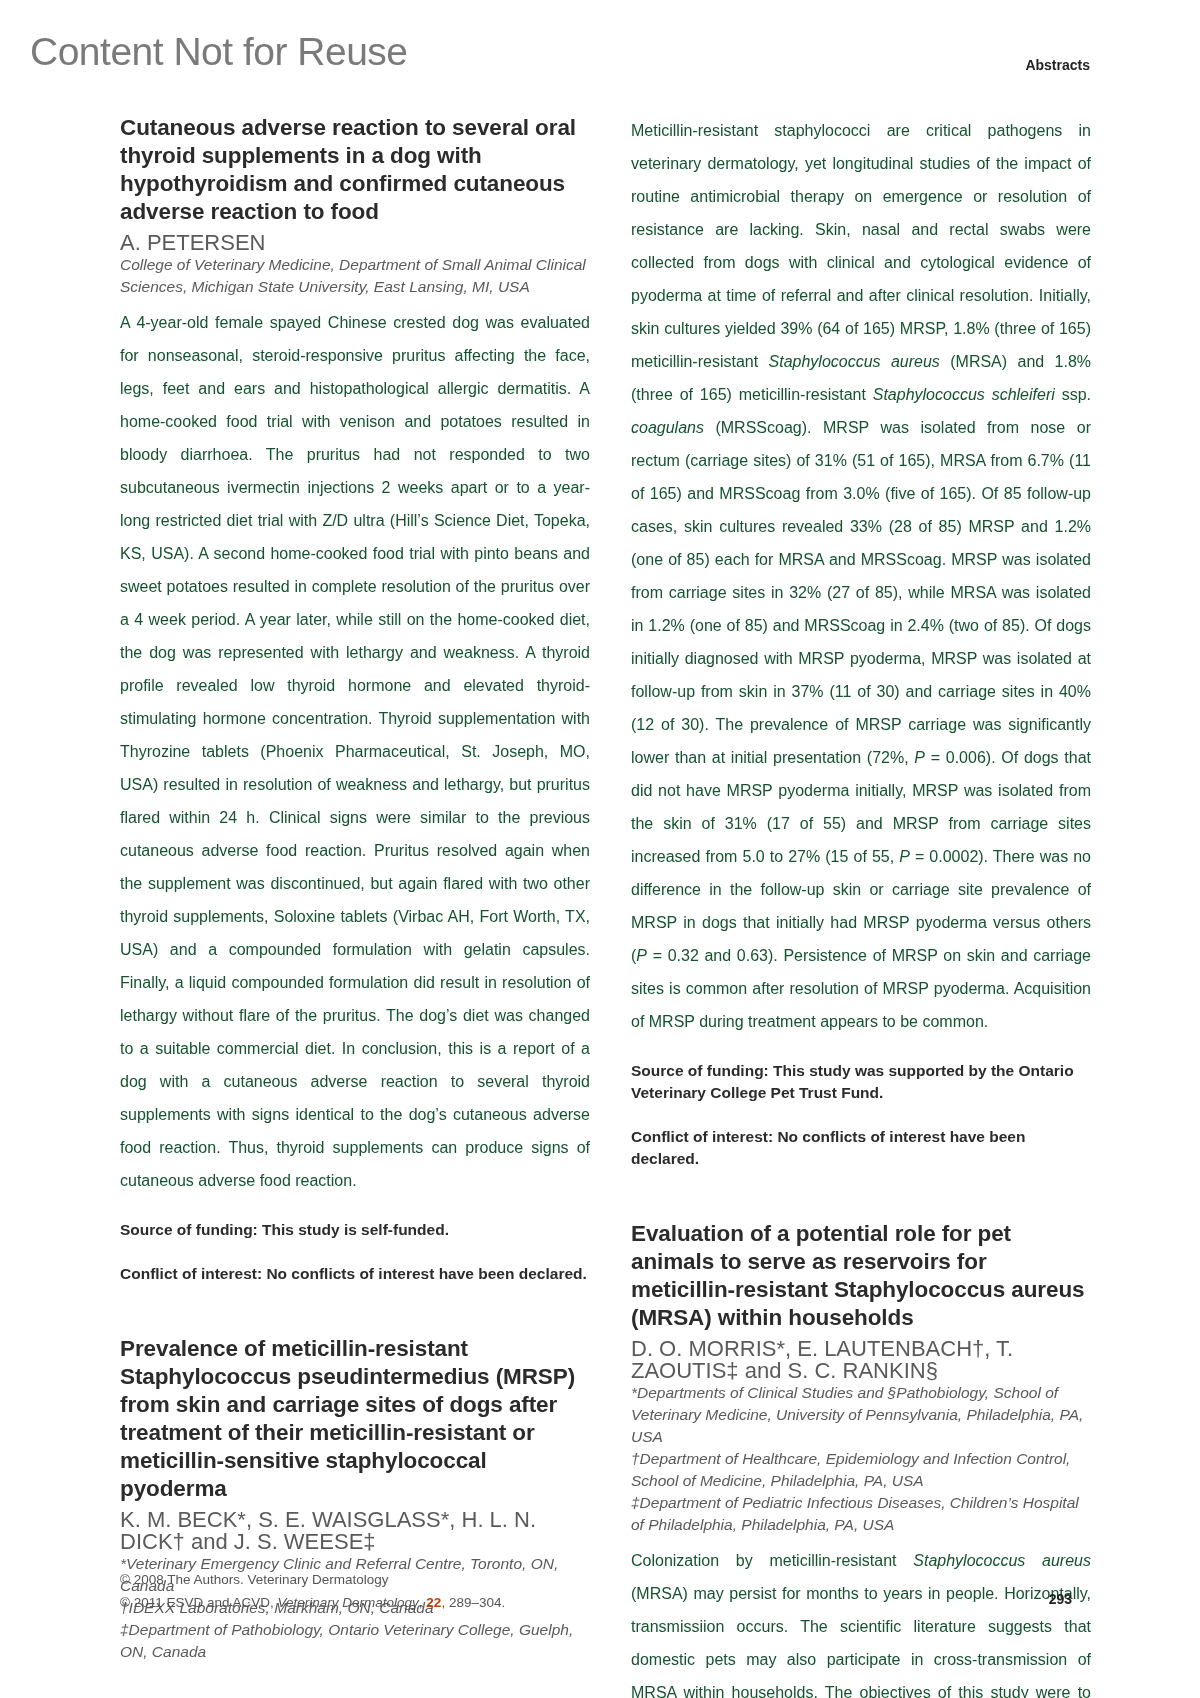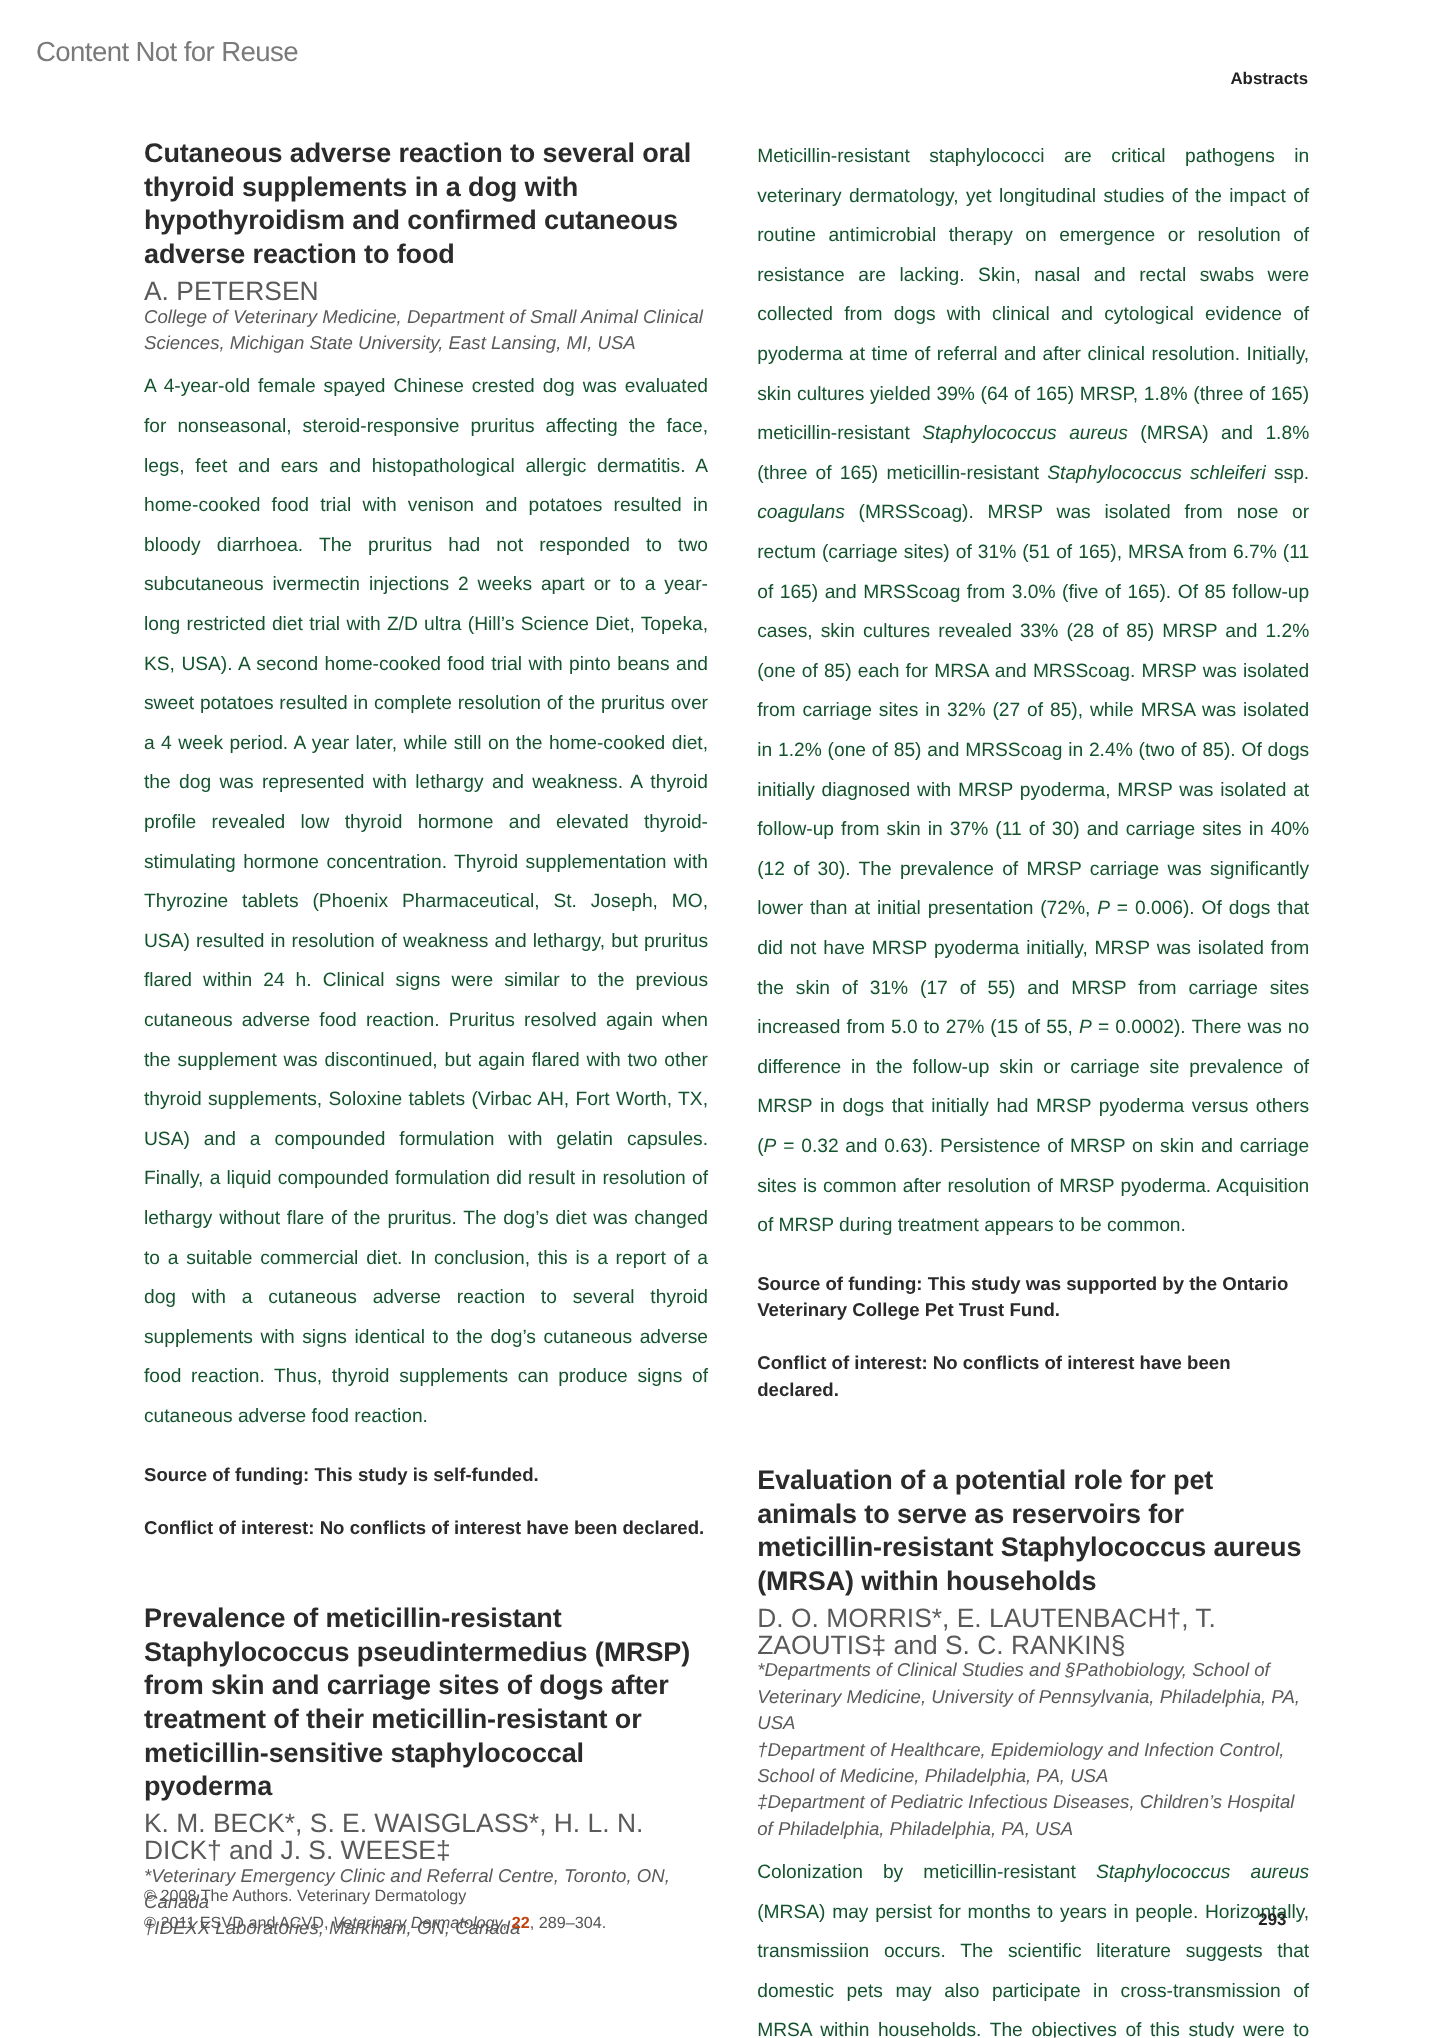--- a/index.html
+++ b/index.html
@@ -2,21 +2,21 @@
 <html><head>
   <meta charset="utf-8">
   <style>
     html, body { margin: 0; padding: 0; background: #ffffff; }
     body {
       width: 1200px; height: 1698px; position: relative; overflow: hidden;
       font-family: "Liberation Sans", sans-serif; color: #4a4a4a;
     }
     .watermark {
       position: absolute; left: 30px; top: 30px;
-      font-size: 23px; color: #7a7a7a; letter-spacing: -0.5px;
+      font-size: 39px; color: #7a7a7a; letter-spacing: -0.5px;
       font-family: "Liberation Sans", sans-serif;
     }
     .running-head {
       position: absolute; right: 110px; top: 57px;
       font-size: 14px; font-weight: bold; color: #222;
     }
     .col { position: absolute; top: 114px; width: 470px; }
     .col-left { left: 120px; }
     .col-right { left: 631px; width: 460px; }
     .title {
@@ -72,20 +72,21 @@
   </section>
 
   <div class="gap-l"></div>
 
   <section>
     <h2 class="title">Prevalence of meticillin-resistant Staphylococcus pseudintermedius (MRSP) from skin and carriage sites of dogs after treatment of their meticillin-resistant or meticillin-sensitive staphylococcal pyoderma</h2>
     <p class="authors">K. M. BECK*, S. E. WAISGLASS*, H. L. N. DICK† and J. S. WEESE‡</p>
     <p class="affil">
       <span class="affil-line">*Veterinary Emergency Clinic and Referral Centre, Toronto, ON, Canada</span>
       <span class="affil-line">†IDEXX Laboratories, Markham, ON, Canada</span>
+      <span class="affil-line">‡Department of Pathobiology, Ontario Veterinary College, Guelph, ON, Canada</span>
     </p>
   </section>
 </div>
 
 <div class="col col-right">
   <section>
     <p class="body-text"><span>Meticillin-resistant staphylococci are critical pathogens in veterinary dermatology, yet longitudinal studies of the impact of routine antimicrobial therapy on emergence or resolution of resistance are lacking. Skin, nasal and rectal swabs were collected from dogs with clinical and cytological evidence of pyoderma at time of referral and after clinical resolution. Initially, skin cultures yielded 39% (64 of 165) MRSP, 1.8% (three of 165) meticillin-resistant </span><i>Staphylococcus aureus</i><span> (MRSA) and 1.8% (three of 165) meticillin-resistant </span><i>Staphylococcus schleiferi</i><span> ssp. </span><i>coagulans</i><span> (MRSScoag). MRSP was isolated from nose or rectum (carriage sites) of 31% (51 of 165), MRSA from 6.7% (11 of 165) and MRSScoag from 3.0% (five of 165). Of 85 follow-up cases, skin cultures revealed 33% (28 of 85) MRSP and 1.2% (one of 85) each for MRSA and MRSScoag. MRSP was isolated from carriage sites in 32% (27 of 85), while MRSA was isolated in 1.2% (one of 85) and MRSScoag in 2.4% (two of 85). Of dogs initially diagnosed with MRSP pyoderma, MRSP was isolated at follow-up from skin in 37% (11 of 30) and carriage sites in 40% (12 of 30). The prevalence of MRSP carriage was significantly lower than at initial presentation (72%, </span><i>P</i><span> = 0.006). Of dogs that did not have MRSP pyoderma initially, MRSP was isolated from the skin of 31% (17 of 55) and MRSP from carriage sites increased from 5.0 to 27% (15 of 55, </span><i>P</i><span> = 0.0002). There was no difference in the follow-up skin or carriage site prevalence of MRSP in dogs that initially had MRSP pyoderma versus others (</span><i>P</i><span> = 0.32 and 0.63). Persistence of MRSP on skin and carriage sites is common after resolution of MRSP pyoderma. Acquisition of MRSP during treatment appears to be common.</span></p>
     <div class="gap-m"></div>
     <p class="meta">Source of funding: This study was supported by the Ontario Veterinary College Pet Trust Fund.</p>
     <div class="gap-s"></div>

